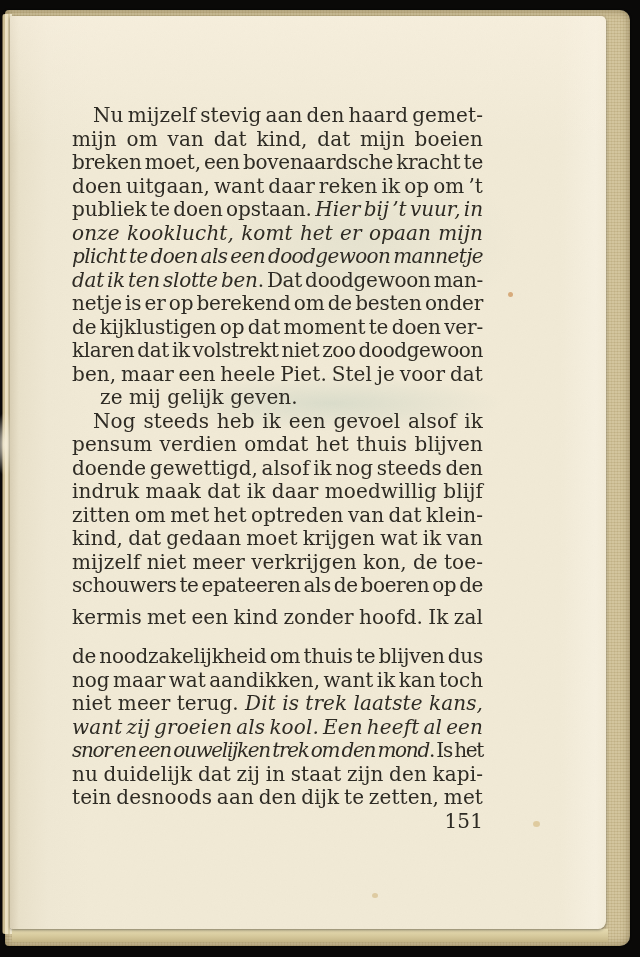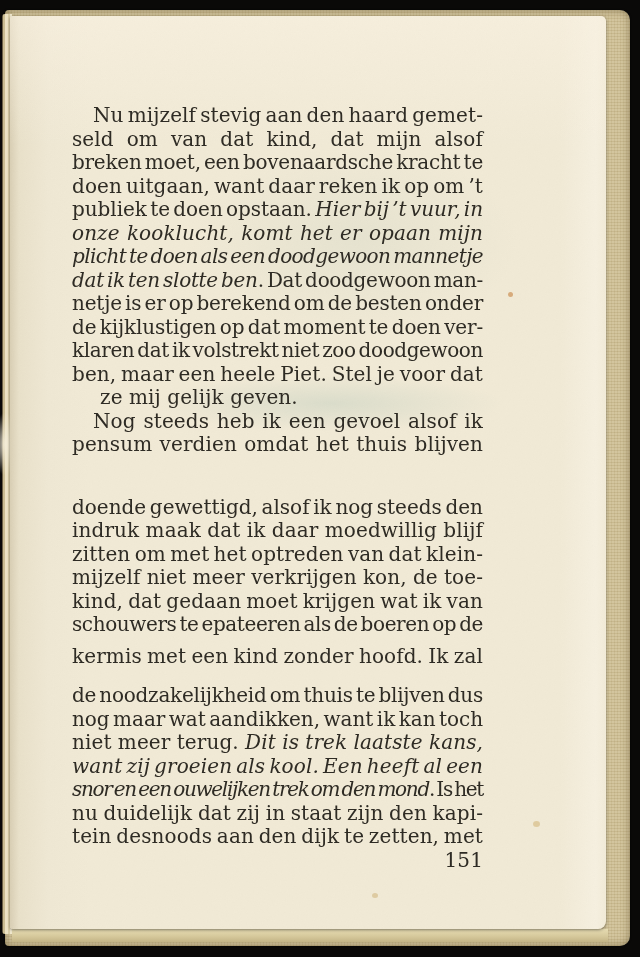--- a/index.html
+++ b/index.html
@@ -101,41 +101,41 @@
             <feFuncA type="linear" slope="0.07"></feFuncA>
           </feComponentTransfer>
       </filter>
       <rect width="596" height="913" filter="url(#grainf)"></rect>
     </svg>
 
     <div class="textblock">
 
       <div class="para">
           <div class="line first" style="word-spacing: -2.5px;"><span>Nu mijzelf stevig aan den haard gemet-</span></div>
-          <div class="line"><span>seld om van dat kind, dat mijn alsof</span></div>
+          <div class="line"><span>mijn om van dat kind, dat mijn boeien</span></div>
           <div class="line" style="word-spacing: -3px; letter-spacing: -0.25px;"><span>breken moet, een bovenaardsche kracht te</span></div>
           <div class="line" style="word-spacing: -2.5px;"><span>doen uitgaan, want daar reken ik op om ’t</span></div>
           <div class="line" style="word-spacing: -3px; letter-spacing: -0.05px;"><span>publiek te doen opstaan. </span><span class="it">Hier bij ’t vuur, in</span></div>
           <div class="line"><span class="it">onze kooklucht, komt het er opaan mijn</span></div>
           <div class="line" style="word-spacing: -3px; letter-spacing: -0.6px;"><span class="it">plicht te doen als een doodgewoon mannetje</span></div>
           <div class="line" style="word-spacing: -3px; letter-spacing: -0.3px;"><span class="it">dat ik ten slotte ben</span><span>. Dat doodgewoon man-</span></div>
           <div class="line" style="word-spacing: -3px; letter-spacing: -0.2px;"><span>netje is er op berekend om de besten onder</span></div>
           <div class="line" style="word-spacing: -3px; letter-spacing: -0.15px;"><span>de kijklustigen op dat moment te doen ver-</span></div>
           <div class="line" style="word-spacing: -3px; letter-spacing: -0.4px;"><span>klaren dat ik volstrekt niet zoo doodgewoon</span></div>
           <div class="line" style="word-spacing: -1.75px;"><span>ben, maar een heele Piet. Stel je voor dat</span></div>
           <div class="line flush"><span>ze mij gelijk geven.</span></div>
         </div>
         <div class="para">
           <div class="line first"><span>Nog steeds heb ik een gevoel alsof ik</span></div>
           <div class="line"><span>pensum verdien omdat het thuis blijven</span></div>
-          <div class="line" style="word-spacing: -3px; letter-spacing: 0px; margin-top: 39px;"><span>doende gewettigd, alsof ik nog steeds den</span></div>
+          <div class="line" style="word-spacing: -3px; letter-spacing: 0px;"><span>doende gewettigd, alsof ik nog steeds den</span></div>
           <div class="line" style="word-spacing: -0.25px;"><span>indruk maak dat ik daar moedwillig blijf</span></div>
           <div class="line" style="word-spacing: -2.25px;"><span>zitten om met het optreden van dat klein-</span></div>
+          <div class="line" style="word-spacing: -1.5px;"><span>kind, dat gedaan moet krijgen wat ik van</span></div>
           <div class="line" style="word-spacing: -0.5px;"><span>mijzelf niet meer verkrijgen kon, de toe-</span></div>
-          <div class="line" style="word-spacing: -1.5px;"><span>kind, dat gedaan moet krijgen wat ik van</span></div>
           <div class="line" style="word-spacing: -3px; letter-spacing: -0.4px;"><span>schouwers te epateeren als de boeren op de</span></div>
           <div class="line" style="word-spacing: -1.25px; margin-top: 8px;"><span>kermis met een kind zonder hoofd. Ik zal</span></div>
           <div class="line" style="word-spacing: -3px; letter-spacing: -0.25px; margin-top: 16px;"><span>de noodzakelijkheid om thuis te blijven dus</span></div>
           <div class="line" style="word-spacing: -3px; letter-spacing: -0.05px;"><span>nog maar wat aandikken, want ik kan toch</span></div>
           <div class="line" style="word-spacing: -0.75px;"><span>niet meer terug. </span><span class="it">Dit is trek laatste kans,</span></div>
           <div class="line" style="word-spacing: -2.5px;"><span class="it">want zij groeien als kool. Een heeft al een</span></div>
           <div class="line" style="word-spacing: -3px; letter-spacing: -1.3px;"><span class="it">snor en een ouwelijken trek om den mond</span><span>. Is het</span></div>
           <div class="line" style="word-spacing: -1px;"><span>nu duidelijk dat zij in staat zijn den kapi-</span></div>
           <div class="line" style="word-spacing: -1.75px;"><span>tein desnoods aan den dijk te zetten, met</span></div>
         </div>

